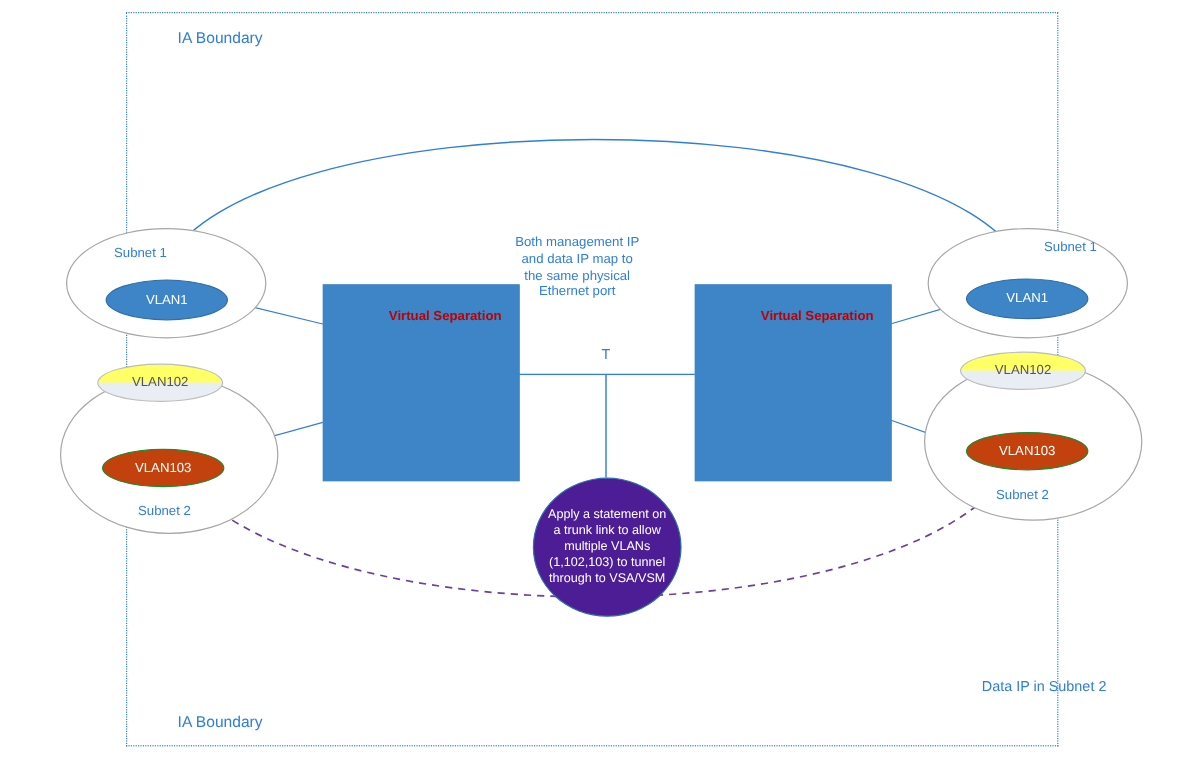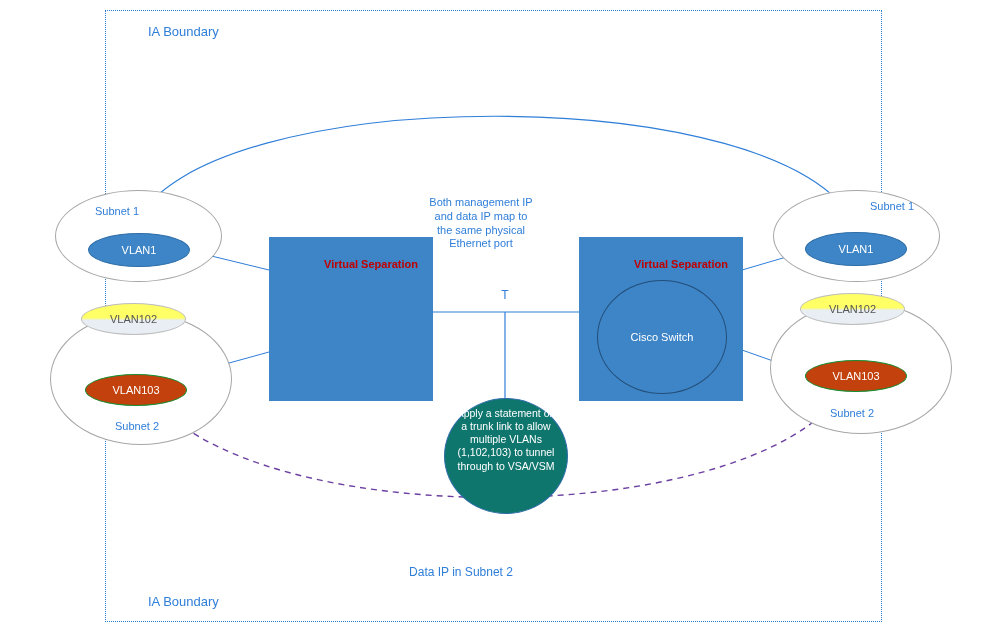--- a/index.html
+++ b/index.html
@@ -33,21 +33,21 @@
     left: 0;
     width: 987px;
     text-align: center;
     color: #2F7ED8;
     font-size: 12px;
   }
   .bottom-label {
     position: absolute;
     left: 0;
     width: 922px;
-    text-align: center;
+    text-align: right;
     color: #2F7ED8;
     font-size: 12px;
   }
   .center-text {
     position: absolute;
     text-align: center;
     color: #2F7ED8;
     font-size: 11px;
     line-height: 1.25;
   }
@@ -97,27 +97,28 @@
     background: linear-gradient(to bottom, #FFFF66 0%, #FFFF66 45%, #E8EEF4 55%, #E8EEF4 100%);
     border: 1px solid #BDBDBD;
     color: #555;
   }
   .vlan103 {
     background: #c2410c;
     border: 1px solid #178C31;
   }
   .bubble {
     position: absolute;
-    background: #0f766e;
+    background: #4c1d95;
     border: 1px solid #2F6EA8;
     border-radius: 50%;
     color: #fff;
     font-size: 10.5px;
     text-align: center;
     display: flex;
+    align-items: center;
     justify-content: center;
     line-height: 1.25;
     padding: 8px;
     box-sizing: border-box;
   }
   .switch-circle {
     position: absolute;
     border: 1px solid #234E7A;
     border-radius: 50%;
     color: #fff;
@@ -178,23 +179,20 @@
   <div class="vlan-pill vlan102" style="left:800px; top:293px; width:103px; height:30px;">VLAN102</div>
   <div class="vlan-pill vlan103" style="left:805px; top:360px; width:100px; height:30px;">VLAN103</div>
   <div class="subnet-label" style="left:830px; top:407px;">Subnet 2</div>
 
   <div class="blue-box" style="left:269px; top:237px; width:162px; height:162px;">
     <div class="virt-sep" style="margin-top:20px;">Virtual  Separation</div>
   </div>
 
   <div class="blue-box" style="left:579px; top:237px; width:162px; height:162px;">
     <div class="virt-sep" style="margin-top:20px;">Virtual Separation</div>
-    <div class="switch-circle" style="left:17px; top:42px; width:128px; height:112px; display:flex; align-items:center; justify-content:center;">
-      <span>Cisco Switch</span>
-    </div>
   </div>
 
   <div class="center-text" style="left:423px; top:196px; width:116px;">
     <div>Both management IP</div>
     <div>and data IP map to</div>
     <div>the same physical</div>
     <div>Ethernet port</div>
   </div>
 
   <div class="center-text" style="left:495px; top:288px; width:20px; font-size:12px;">T</div>

